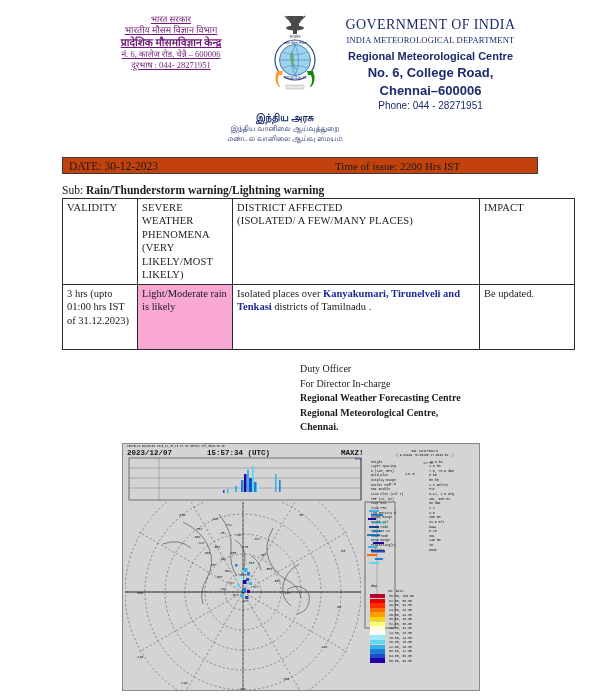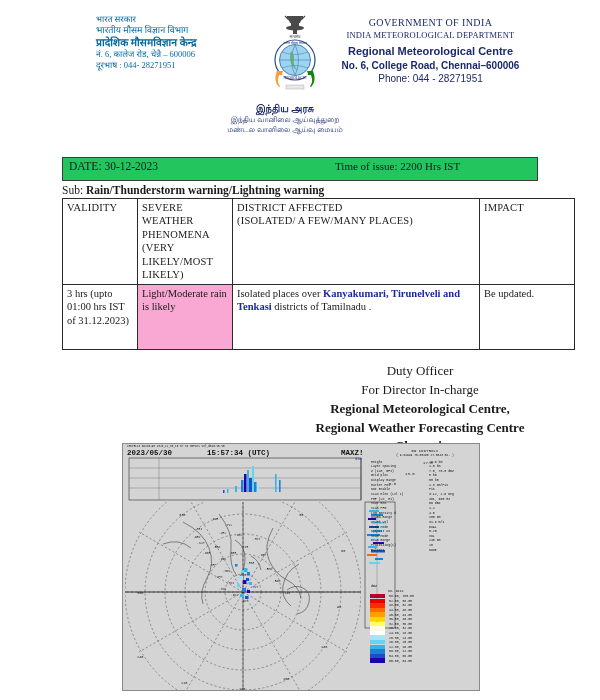--- a/index.html
+++ b/index.html
@@ -8,57 +8,57 @@
     background:#ffffff;
     font-family:"Liberation Serif", serif;
     color:#1a1a1a;
   }
   .page{position:relative;width:600px;height:700px;}
 
   
   .header{position:relative;height:150px;}
   .hindi-block{
     position:absolute;left:96px;top:14px;width:150px;
-    text-align:left;color:#0369a1;line-height:1.25;
+    text-align:center;color:#701a75;line-height:1.25;text-decoration:underline;
   }
   .hindi-block div{white-space:nowrap;}
   .h-l1{font-size:8.5px;}
   .h-l2{font-size:9px;}
   .h-l3{font-size:10.5px;font-weight:bold;}
   .h-l4{font-size:8.5px;}
   .h-l5{font-size:8.5px;}
 
   .emblem{
     position:absolute;left:267px;top:13px;width:56px;height:84px;
   }
   .emblem svg{display:block;}
 
   .eng-block{
     position:absolute;left:338px;top:16px;width:185px;
     text-align:center;color:#1b2a6b;line-height:1.35;
   }
-  .e-l1{font-size:10px;letter-spacing:.4px;}
+  .e-l1{font-size:14px;letter-spacing:.4px;}
   .e-l2{font-size:8.5px;letter-spacing:.2px;}
   .e-l3{font-size:11px;font-weight:bold;font-family:"Liberation Sans",sans-serif;margin-top:3px;}
-  .e-l4{font-size:10px;font-weight:bold;font-family:"Liberation Sans",sans-serif;}
+  .e-l4{font-size:13px;font-weight:bold;font-family:"Liberation Sans",sans-serif;}
   .e-l5{font-size:10px;font-weight:normal;font-family:"Liberation Sans",sans-serif;}
 
   .tamil-block{
-    position:absolute;left:185px;top:102px;width:200px;
+    position:absolute;left:185px;top:111px;width:200px;
     text-align:center;color:#1b2a6b;line-height:1.3;
   }
   .t-l1{font-size:10px;font-weight:bold;}
   .t-l2{font-size:7.5px;}
   .t-l3{font-size:7.5px;}
   .t-l4{font-size:7.5px;}
 
   
   .datebar{
-    position:absolute;left:62px;top:157px;width:476px;height:24px;
-    background:#22c55e;border:1px solid #3a3a3a;box-sizing:border-box;
+    position:absolute;left:62px;top:157px;width:476px;height:17px;
+    background:#c2410c;border:1px solid #3a3a3a;box-sizing:border-box;
   }
   .datebar .dt{
     position:absolute;left:6px;top:2px;font-size:11.5px;
   }
   .datebar .ti{
     position:absolute;left:272px;top:2px;font-size:11px;
   }
 
   
   .subject{
@@ -85,21 +85,21 @@
   .c4{width:86px;}
   td.hd{font-size:10.5px;letter-spacing:.2px;}
   tr.hdr td{height:72px;}
   tr.body td{height:60px;}
   td.yellowcell{background:#f9a8d4;}
   .district{color:#1b2a9b;font-weight:bold;}
 
   
   .sign{
     position:absolute;left:300px;top:362px;width:240px;
-    text-align:center;font-size:13px;line-height:1.45;font-weight:bold;
+    text-align:left;font-size:10px;line-height:1.45;font-weight:bold;
   }
   .sign .s1{font-weight:normal;}
   .sign .s2{font-weight:normal;}
 
   
   .radar{
     position:absolute;left:122px;top:443px;width:358px;height:248px;
     background:#d4d4d4;border:1px solid #8a8a8a;box-sizing:border-box;
     overflow:hidden;
   }
@@ -240,29 +240,29 @@
       <td class="c2 yellowcell">Light/Moderate rain is likely</td>
       <td class="c3"><span>Isolated places over </span><span class="district">Kanyakumari, Tirunelveli and  Tenkasi</span><span> districts of Tamilnadu .</span></td>
       <td class="c4">Be updated.</td>
     </tr>
   </tbody>
     </table>
 
   <div class="sign">
     <div class="s1">Duty Officer</div>
     <div class="s2">For Director In-charge</div>
+    <div>Regional Weather Forecasting Centre</div>
     <div>Regional Meteorological Centre,</div>
-    <div>Regional Weather Forecasting Centre</div>
     <div>Chennai.</div>
   </div>
 
   <div class="radar">
 
     <div class="fname">CHNTRL13_max1m+90_2023_12_30_15_57_34_30P1ns_vol_dm1G.vm.vm</div>
-    <div class="rtime">2023/05/30</div>
+    <div class="rtime">2023/12/07</div>
     <div class="rutc">15:57:34 (UTC)</div>
     <div class="rmode">MAXZ!</div>
     <div class="rmode2">dbz</div>
 
     <svg width="358" height="248" viewBox="0 0 358 248">
 
       <rect x="6" y="14" width="232" height="42" fill="none" stroke="#444" stroke-width="0.7"></rect>
       <line x1="6" y1="24" x2="238" y2="24" stroke="#666" stroke-width="0.4"></line>
       <line x1="6" y1="34" x2="238" y2="34" stroke="#666" stroke-width="0.4"></line>
       <line x1="6" y1="44" x2="238" y2="44" stroke="#666" stroke-width="0.4"></line>

